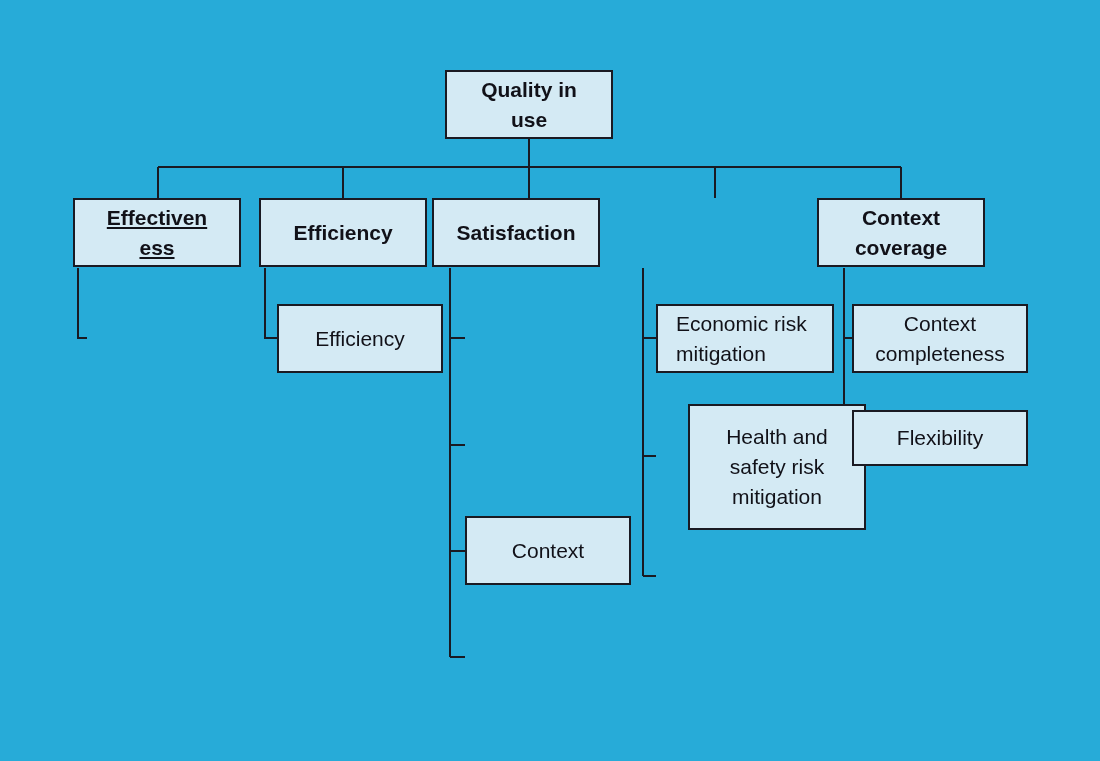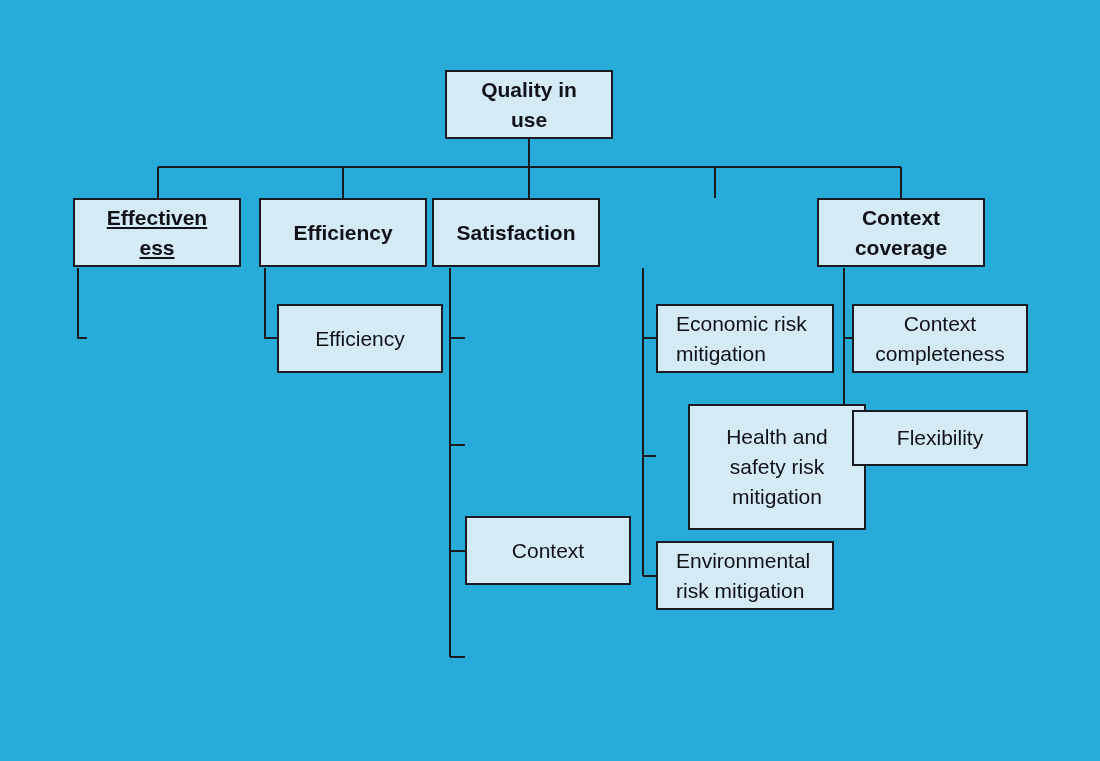--- a/index.html
+++ b/index.html
@@ -142,24 +142,20 @@
     <span class="label">Economic risk
 mitigation</span>
   </div>
 
   <div class="node level-leaf" style="left:656px; top:404px; width:178px; height:126px;margin-left:32px;">
     <span class="label">Health and
 safety risk
 mitigation</span>
   </div>
 
-  <div class="node level-leaf align-left" style="left:656px; top:541px; width:178px; height:69px;">
-    <span class="label">Environmental
-risk mitigation</span>
-  </div>
 
   <div class="node level-leaf" style="left:852px; top:304px; width:176px; height:69px;">
     <span class="label">Context
 completeness</span>
   </div>
 
   <div class="node level-leaf" style="left:852px; top:410px; width:176px; height:56px;">
     <span class="label">Flexibility</span>
   </div>
 

